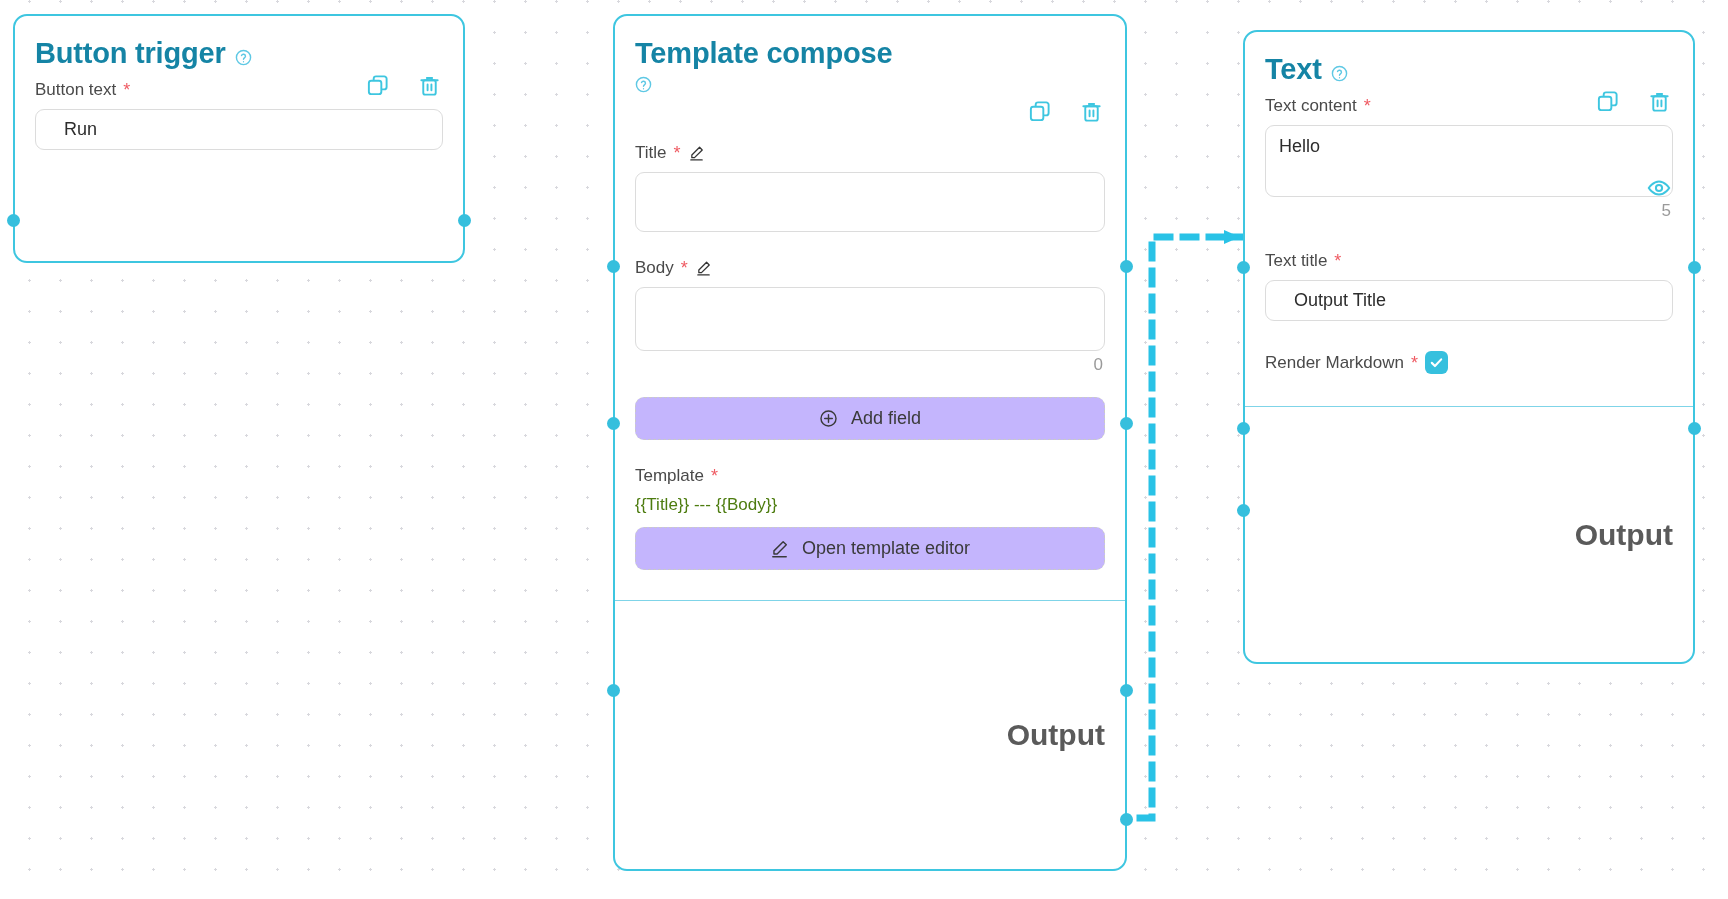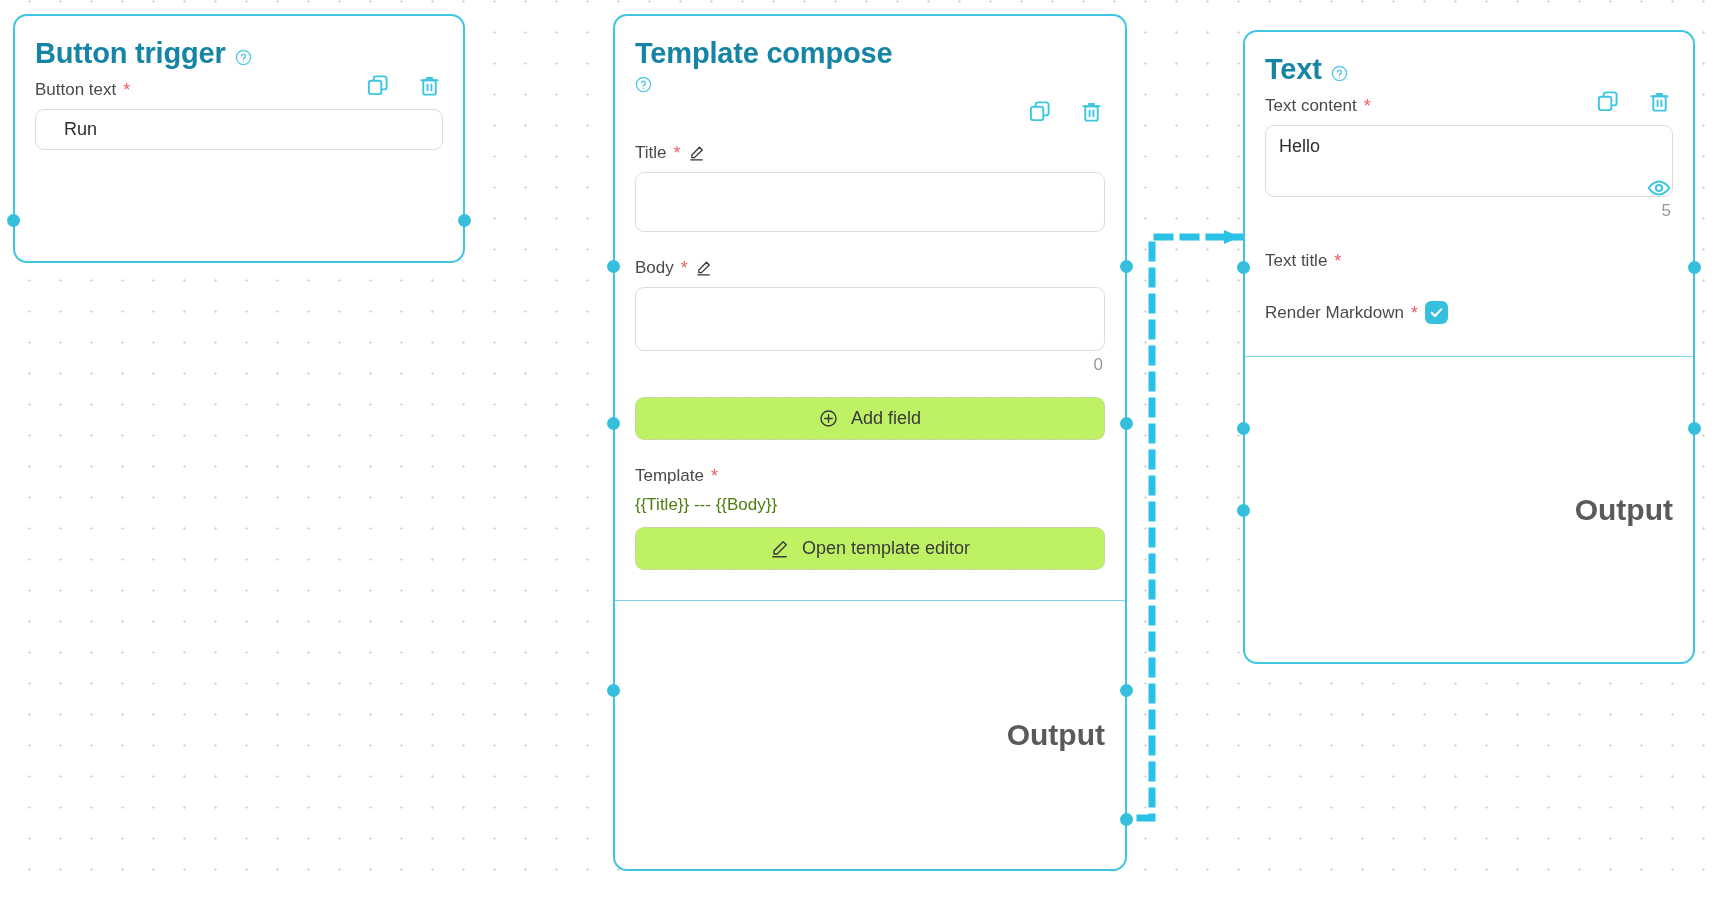--- a/index.html
+++ b/index.html
@@ -107,21 +107,21 @@
     font-size: 17px;
     color: #9a9a9a;
     margin-top: 4px;
     padding-right: 2px;
   }
 
   .dashed-btn {
     width: 100%;
     border: 1px dashed #c9c9c9;
     border-radius: 9px;
-    background: #bef264;
+    background: #c4b5fd;
     font-family: "Liberation Sans", sans-serif;
     font-size: 18px;
     color: #3a3a3a;
     padding: 10px 0;
     display: flex;
     align-items: center;
     justify-content: center;
     gap: 13px;
     cursor: pointer;
   }
@@ -387,20 +387,21 @@
         </div>
         <textarea class="text-area" rows="2" style="height: 72px;">Hello</textarea>
         <div class="counter">5</div>
       </div>
 
       <div class="field" style="margin-top:30px;">
         <div class="field-label">
           <span>Text title</span>
           <span class="req">*</span>
         </div>
+        <input class="text-input" type="text" value="Output Title" style="">
       </div>
 
       <div class="field" style="margin-top:30px;">
         <div class="field-label" style="margin-bottom:0;">
           <span>Render Markdown</span>
           <span class="req">*</span>
           <span class="checkbox">
             <svg viewBox="0 0 24 24" fill="none" stroke="currentColor" stroke-width="3.4">
               <path d="M4.5 12.6l5 5 10-10.6" stroke-linecap="round" stroke-linejoin="round"></path>
             </svg>

